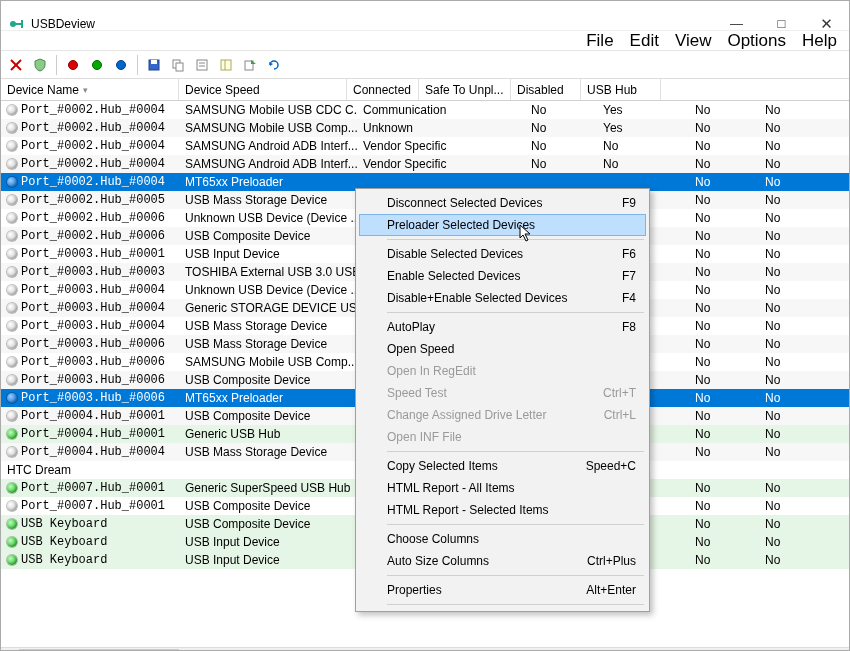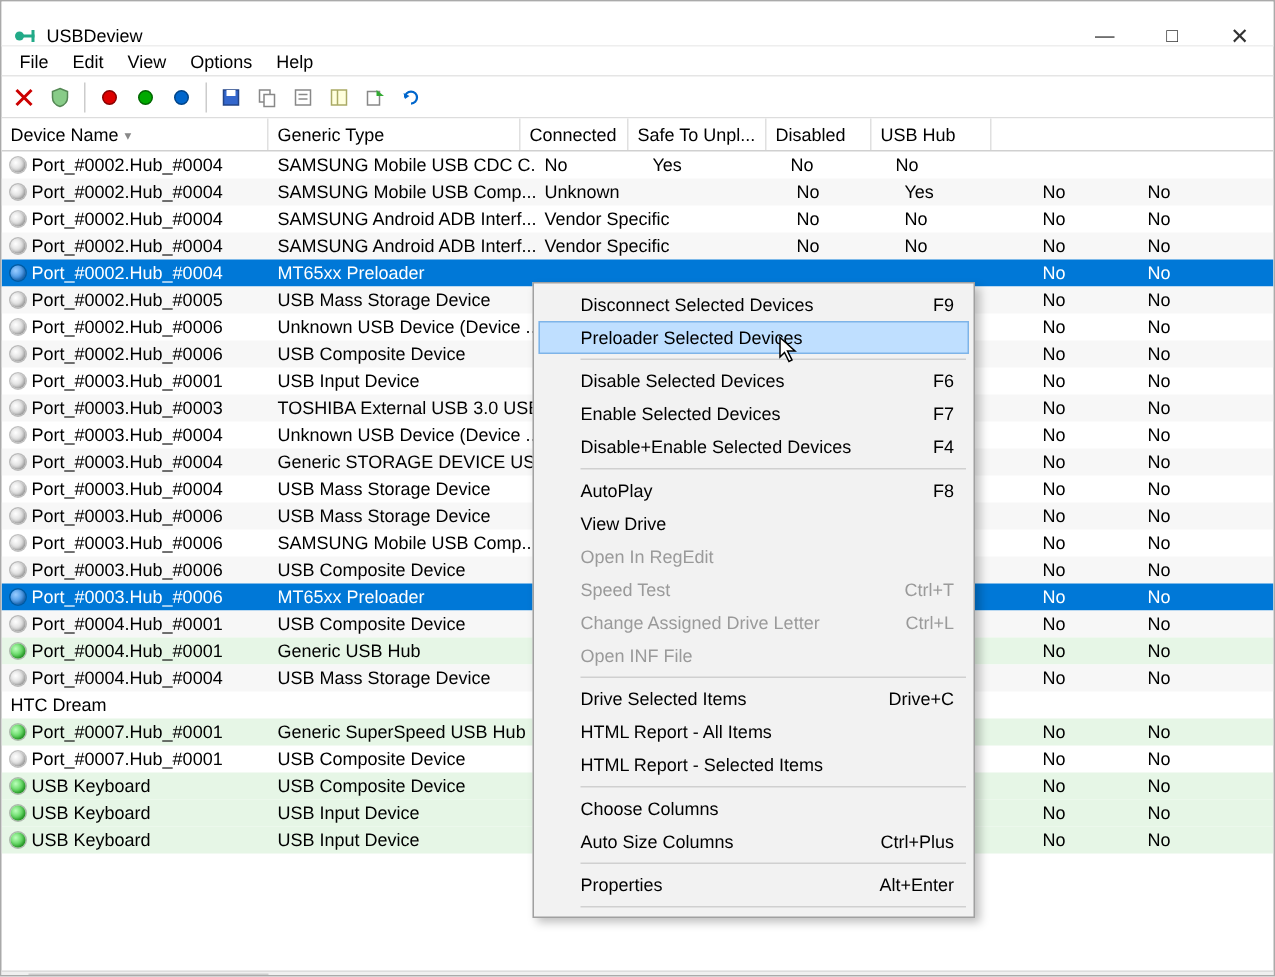--- a/index.html
+++ b/index.html
@@ -25,21 +25,22 @@
   .titlebar .title { flex:1; font-size:12px; color:#000; }
   .winbtns { display:flex; height:100%; }
   .winbtn { width:45px; display:flex; align-items:center; justify-content:center; font-size:13px; color:#333; }
   .winbtn.close { font-size:15px; }
   .menubar {
     height: 20px;
     display:flex;
     align-items:center;
     padding: 0 4px;
     border-bottom: 1px solid #e5e5e5;
-    font-size:12px;
+    font-size:17px;
+    justify-content:flex-end;
   }
   .menuitem { padding: 2px 8px; }
   .toolbar {
     height: 28px;
     display:flex;
     align-items:center;
     padding: 0 4px;
     border-bottom: 1px solid #ddd;
     gap:2px;
   }
@@ -76,21 +77,21 @@
   .row.alt { background:#f7f7f7; }
   .row.sel { background:#0078d7; color:#fff; }
   .row.green-alt { background:#e6f6e6; }
   .cell {
     padding: 1px 6px;
     white-space:nowrap;
     overflow:hidden;
     display:flex;
     align-items:center;
   }
-  .cell.first { gap:4px; }
+  .cell.first { gap:4px;font-family:Liberation Mono, monospace; }
   .bullet {
     width:10px; height:10px; border-radius:50%;
     box-shadow: inset -1px -1px 2px rgba(0,0,0,.25), 0 0 0 1px rgba(0,0,0,.25);
     flex-shrink:0;
   }
   .bullet.gray { background: radial-gradient(circle at 35% 35%, #fff, #bbb); }
   .bullet.blue { background: radial-gradient(circle at 35% 35%, #9cf, #06c); }
   .bullet.green { background: radial-gradient(circle at 35% 35%, #bfb, #0a0); }
   .scrollbar-h {
     height: 17px;
@@ -217,34 +218,35 @@
   <div class="tbtn">
       <svg width="14" height="14">
         <path d="M3 7 A4 4 0 1 1 7 11" fill="none" stroke="#06c" stroke-width="1.5"></path>
         <path d="M2 4 L3 8 L6 6 Z" fill="#06c"></path>
       </svg>
     </div>
 </div>
 
 <div class="table-header" id="thead">
     <div class="th c0">Device Name<span class="sort">▾</span></div>
-    <div class="th c2">Generic Type</div>
+    <div class="th c2">Device Speed</div>
     <div class="th c3">Connected</div>
     <div class="th c4">Safe To Unpl...</div>
     <div class="th c5">Disabled</div>
     <div class="th c6">USB Hub</div>
   </div>
 
 <div class="rows" id="rows">
     <div class="row">
       <div class="cell c0 first">
         <span class="bullet gray"></span>
         <span>Port_#0002.Hub_#0004</span>
       </div>
       <div class="cell c1">SAMSUNG Mobile USB CDC C...</div>
+      <div class="cell c2">Communication</div>
       <div class="cell c3">No</div>
       <div class="cell c4">Yes</div>
       <div class="cell c5">No</div>
       <div class="cell c6">No</div>
     </div>
     <div class="row alt">
       <div class="cell c0 first">
         <span class="bullet gray"></span>
         <span>Port_#0002.Hub_#0004</span>
       </div>
@@ -569,40 +571,40 @@
     <div class="cm-item">
       <span>Disable+Enable Selected Devices</span>
       <span class="shortcut">F4</span>
     </div>
     <div class="cm-sep"></div>
     <div class="cm-item">
       <span>AutoPlay</span>
       <span class="shortcut">F8</span>
     </div>
     <div class="cm-item">
-      <span>View Drive</span>
+      <span>Open Speed</span>
     </div>
     <div class="cm-item disabled">
       <span>Open In RegEdit</span>
     </div>
     <div class="cm-item disabled">
       <span>Speed Test</span>
       <span class="shortcut">Ctrl+T</span>
     </div>
     <div class="cm-item disabled">
       <span>Change Assigned Drive Letter</span>
       <span class="shortcut">Ctrl+L</span>
     </div>
     <div class="cm-item disabled">
       <span>Open INF File</span>
     </div>
     <div class="cm-sep"></div>
     <div class="cm-item">
-      <span>Drive Selected Items</span>
-      <span class="shortcut">Drive+C</span>
+      <span>Copy Selected Items</span>
+      <span class="shortcut">Speed+C</span>
     </div>
     <div class="cm-item">
       <span>HTML Report - All Items</span>
     </div>
     <div class="cm-item">
       <span>HTML Report - Selected Items</span>
     </div>
     <div class="cm-sep"></div>
     <div class="cm-item">
       <span>Choose Columns</span>

